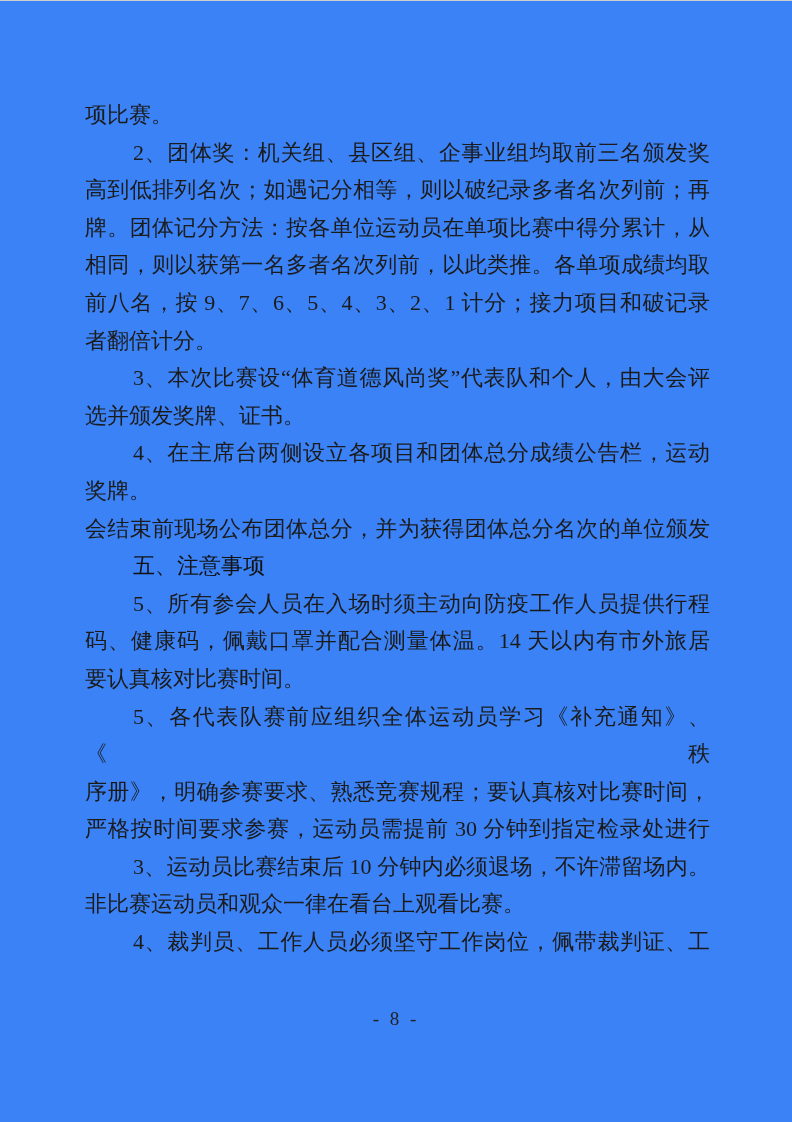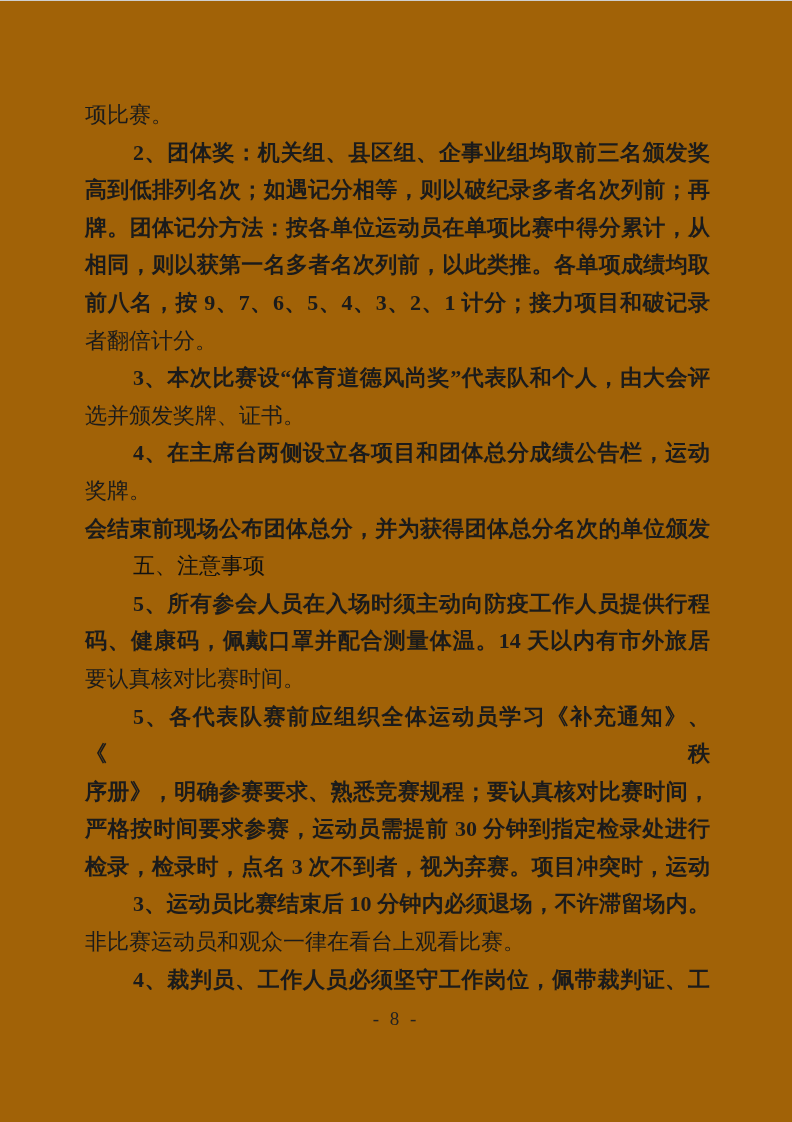--- a/index.html
+++ b/index.html
@@ -4,21 +4,21 @@
 <style>
   html, body {
     margin: 0;
     padding: 0;
     background: #ffffff;
   }
   .page {
     position: relative;
     width: 792px;
     height: 1122px;
-    background: #a16207;
+    background: #3b82f6;
     overflow: hidden;
   }
   
   .page::before {
     content: "";
     position: absolute;
     top: 0; left: 0; right: 0;
     height: 1px;
     background: #cfcfcf;
   }
@@ -30,21 +30,20 @@
   }
   .line {
     font-family: "Liberation Serif", "DejaVu Serif", serif;
     font-size: 22px;
     line-height: 37.6px;
     color: #1b1b1b;
     text-align: justify;
   }
   .fill {
     text-align-last: justify;
-    font-weight: bold;
   }
   .indent {
     text-indent: 48px;
   }
   .heading {
     font-family: "Liberation Sans", "DejaVu Sans", sans-serif;
     font-weight: 400;
     color: #111111;
     text-align: left;
     text-align-last: left;
@@ -78,19 +77,18 @@
     <div class="line indent fill">4、在主席台两侧设立各项目和团体总分成绩公告栏，运动</div>
     <div class="line">奖牌。</div>
     <div class="line fill">会结束前现场公布团体总分，并为获得团体总分名次的单位颁发</div>
     <div class="line indent heading">五、注意事项</div>
     <div class="line indent fill">5、所有参会人员在入场时须主动向防疫工作人员提供行程</div>
     <div class="line fill">码、健康码，佩戴口罩并配合测量体温。14 天以内有市外旅居</div>
     <div class="line">要认真核对比赛时间。</div>
     <div class="line indent fill">5、各代表队赛前应组织全体运动员学习《补充通知》、《秩</div>
     <div class="line fill">序册》，明确参赛要求、熟悉竞赛规程；要认真核对比赛时间，</div>
     <div class="line fill">严格按时间要求参赛，运动员需提前 30 分钟到指定检录处进行</div>
-    <div class="line fill">检录，检录时，点名 3 次不到者，视为弃赛。项目冲突时，运动</div>
     <div class="line indent fill">3、运动员比赛结束后 10 分钟内必须退场，不许滞留场内。</div>
     <div class="line">非比赛运动员和观众一律在看台上观看比赛。</div>
     <div class="line indent fill">4、裁判员、工作人员必须坚守工作岗位，佩带裁判证、工</div>
   </div>
   <div class="footer">- 8 -</div>
 </div>
 
 </body></html>

